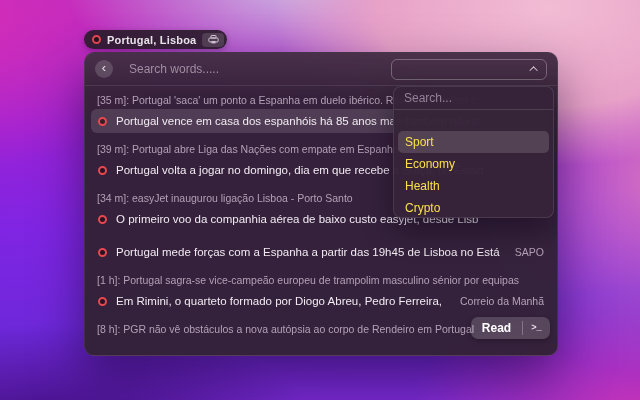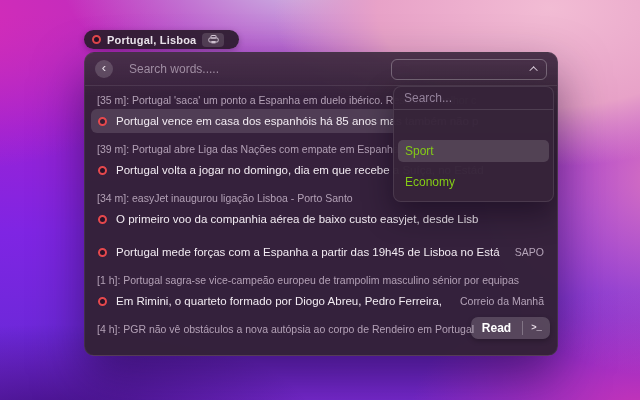--- a/index.html
+++ b/index.html
@@ -16,21 +16,21 @@
       radial-gradient(70% 45% at 8% 108%, #3c0d7d 0%, rgba(60,13,125,0) 60%),
       radial-gradient(55% 45% at 100% 102%, #c433b8 0%, rgba(196,51,184,0) 65%),
       linear-gradient(178deg, #b82cc0 4%, #9a22d6 30%, #7f25e3 55%, #6d28d9 80%, #7a2ad0 100%);
   }
 
   
   .loc-pill{
     position:absolute; left:84px; top:30px; height:19px;
     display:flex; align-items:center; gap:6px;
     background:rgba(45,28,46,.92); border-radius:10px;
-    padding:0 15px 0 8px; box-shadow:0 2px 6px rgba(0,0,0,.25);
+    padding:0 3px 0 8px; box-shadow:0 2px 6px rgba(0,0,0,.25);
   }
   .ring{ width:9px; height:9px; border:2px solid #e5484d; border-radius:50%;
          background:rgba(30,10,25,.6); flex:0 0 auto; }
   .loc-label{ color:#f3ecf3; font-size:11px; font-weight:bold; letter-spacing:.2px; white-space:nowrap;}
   .pill-btn{ width:22px; height:14px; border-radius:4px; background:rgba(255,255,255,.14);
              display:flex; align-items:center; justify-content:center; }
 
   
   .window{
     position:absolute; left:84px; top:52px; width:474px; height:304px;
@@ -57,29 +57,29 @@
                  white-space:nowrap; overflow:hidden; display:flex; align-items:center;}
   .row-article{ height:24px; margin:0 6px 9px 6px; padding:0 7px; border-radius:6px;
                 display:flex; align-items:center; gap:9px; color:#f2ebf2; font-size:11.5px;
                 white-space:nowrap; overflow:hidden;}
   .row-article.hl{ background:rgba(255,255,255,.13); }
   .article-text{ flex:1; overflow:hidden; white-space:nowrap; }
   .article-source{ color:#b4a3b8; font-size:10.5px; flex:0 0 auto; padding-left:6px;}
 
   
   .dropdown{
-    position:absolute; left:308px; top:33px; width:161px; height:116px;
+    position:absolute; left:308px; top:33px; width:161px; height:132px;
     background:rgba(54,36,57,.98); border:1px solid rgba(255,255,255,.10);
     border-radius:8px; box-shadow:0 12px 30px rgba(10,0,20,.45); overflow:hidden; z-index:5;
   }
   .dd-search{ height:23px; display:flex; align-items:center; padding:0 10px;
               color:#93819a; font-size:12px; border-bottom:1px solid rgba(255,255,255,.12); }
   .dd-empty{ height:21px; }
-  .dd-option{ height:22px; margin:9px 4px; border-radius:5px; display:flex; align-items:center;
-              padding:0 7px; color:#84cc16; font-size:12px; }
+  .dd-option{ height:22px; margin:0 4px; border-radius:5px; display:flex; align-items:center;
+              padding:0 7px; color:#fde047; font-size:12px; }
   .dd-option.selected{ background:rgba(255,255,255,.14); }
 
   
   .read-btn{
     position:absolute; right:7px; bottom:16px; height:22px; z-index:4;
     display:flex; align-items:center; background:rgba(255,255,255,.17);
     border-radius:7px; overflow:hidden; box-shadow:0 2px 5px rgba(0,0,0,.25);
   }
   .read-label{ padding:0 11px; color:#fff; font-size:12px; font-weight:bold; }
   .read-sep{ width:1px; height:14px; background:rgba(255,255,255,.25); }
@@ -143,21 +143,21 @@
     </div>
     <div class="row-headline">
         <span>[1 h]: Portugal sagra-se vice-campeão europeu de trampolim masculino sénior por equipas</span>
       </div>
     <div class="row-article">
       <span class="ring"></span>
       <span class="article-text">Em Rimini, o quarteto formado por Diogo Abreu, Pedro Ferreira, Lucas Santos e Ruben…</span>
       <span class="article-source">Correio da Manhã</span>
     </div>
     <div class="row-headline">
-        <span>[4 h]: PGR não vê obstáculos a nova autópsia ao corpo de Rendeiro em Portugal</span>
+        <span>[8 h]: PGR não vê obstáculos a nova autópsia ao corpo de Rendeiro em Portugal</span>
       </div>
   </div>
 
   <div class="dropdown">
     <div class="dd-search">Search...</div>
     <div class="dd-empty"></div>
     <div class="dd-option selected">Sport</div>
     <div class="dd-option">Economy</div>
     <div class="dd-option">Health</div>
     <div class="dd-option">Crypto</div>

